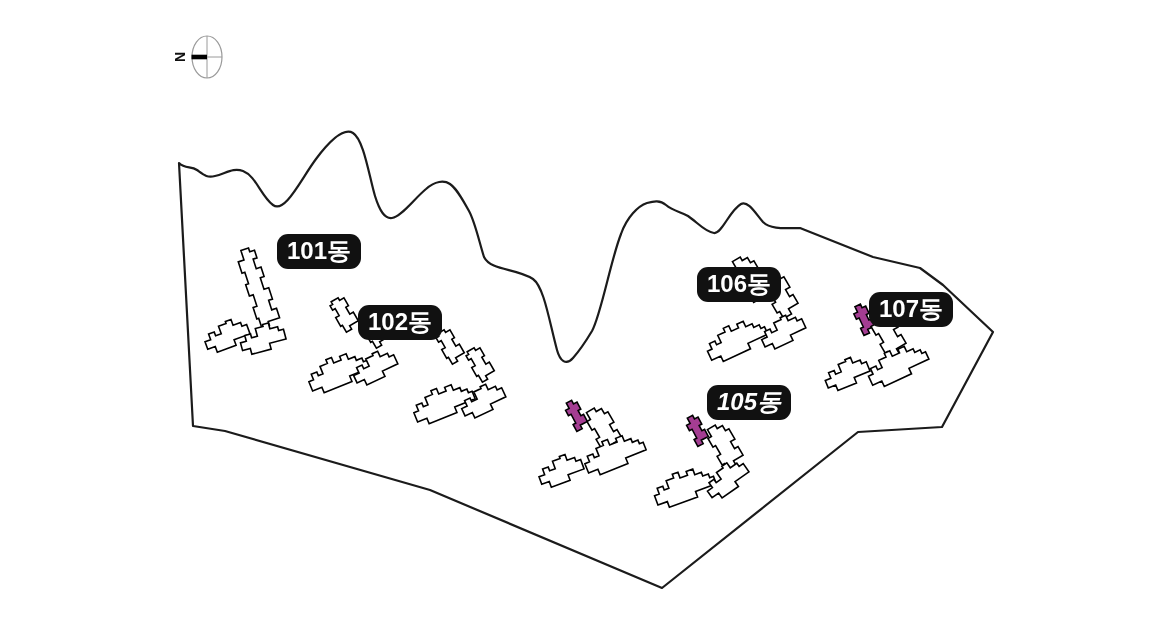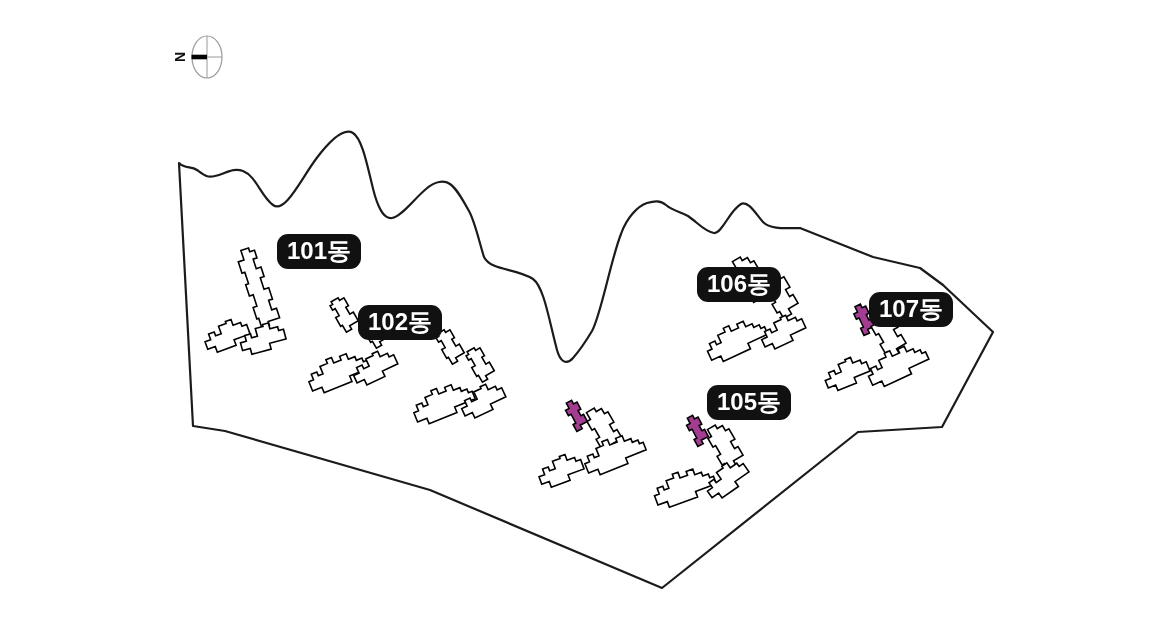--- a/index.html
+++ b/index.html
@@ -166,17 +166,17 @@
     <g>
       <use href="#towerHL" class="bld-hl" transform="translate(857,304) rotate(-25,7,15)"></use>
       <use href="#towerM" class="bld" transform="translate(876,311) rotate(-30,12,23)"></use>
       <use href="#slabM" class="bld" transform="translate(824,360) rotate(-22,22.5,13)"></use>
       <use href="#slabL" class="bld" transform="translate(866,349) rotate(-25,31,15)"></use>
     </g>
   </svg>
 
   <div class="bldg-label" style="left:277px; top:234px;">101동</div>
   <div class="bldg-label" style="left:358px; top:269px;margin-top:36px;">102동</div>
-  <div class="bldg-label" style="left:707px; top:385px;">105동</div>
+  <div class="bldg-label" style="left:707px; top:385px;font-style:italic;">105동</div>
   <div class="bldg-label" style="left:697px; top:267px;">106동</div>
   <div class="bldg-label" style="left:869px; top:271px;margin-top:21px;">107동</div>
 
 </div>
 
 </body></html>

